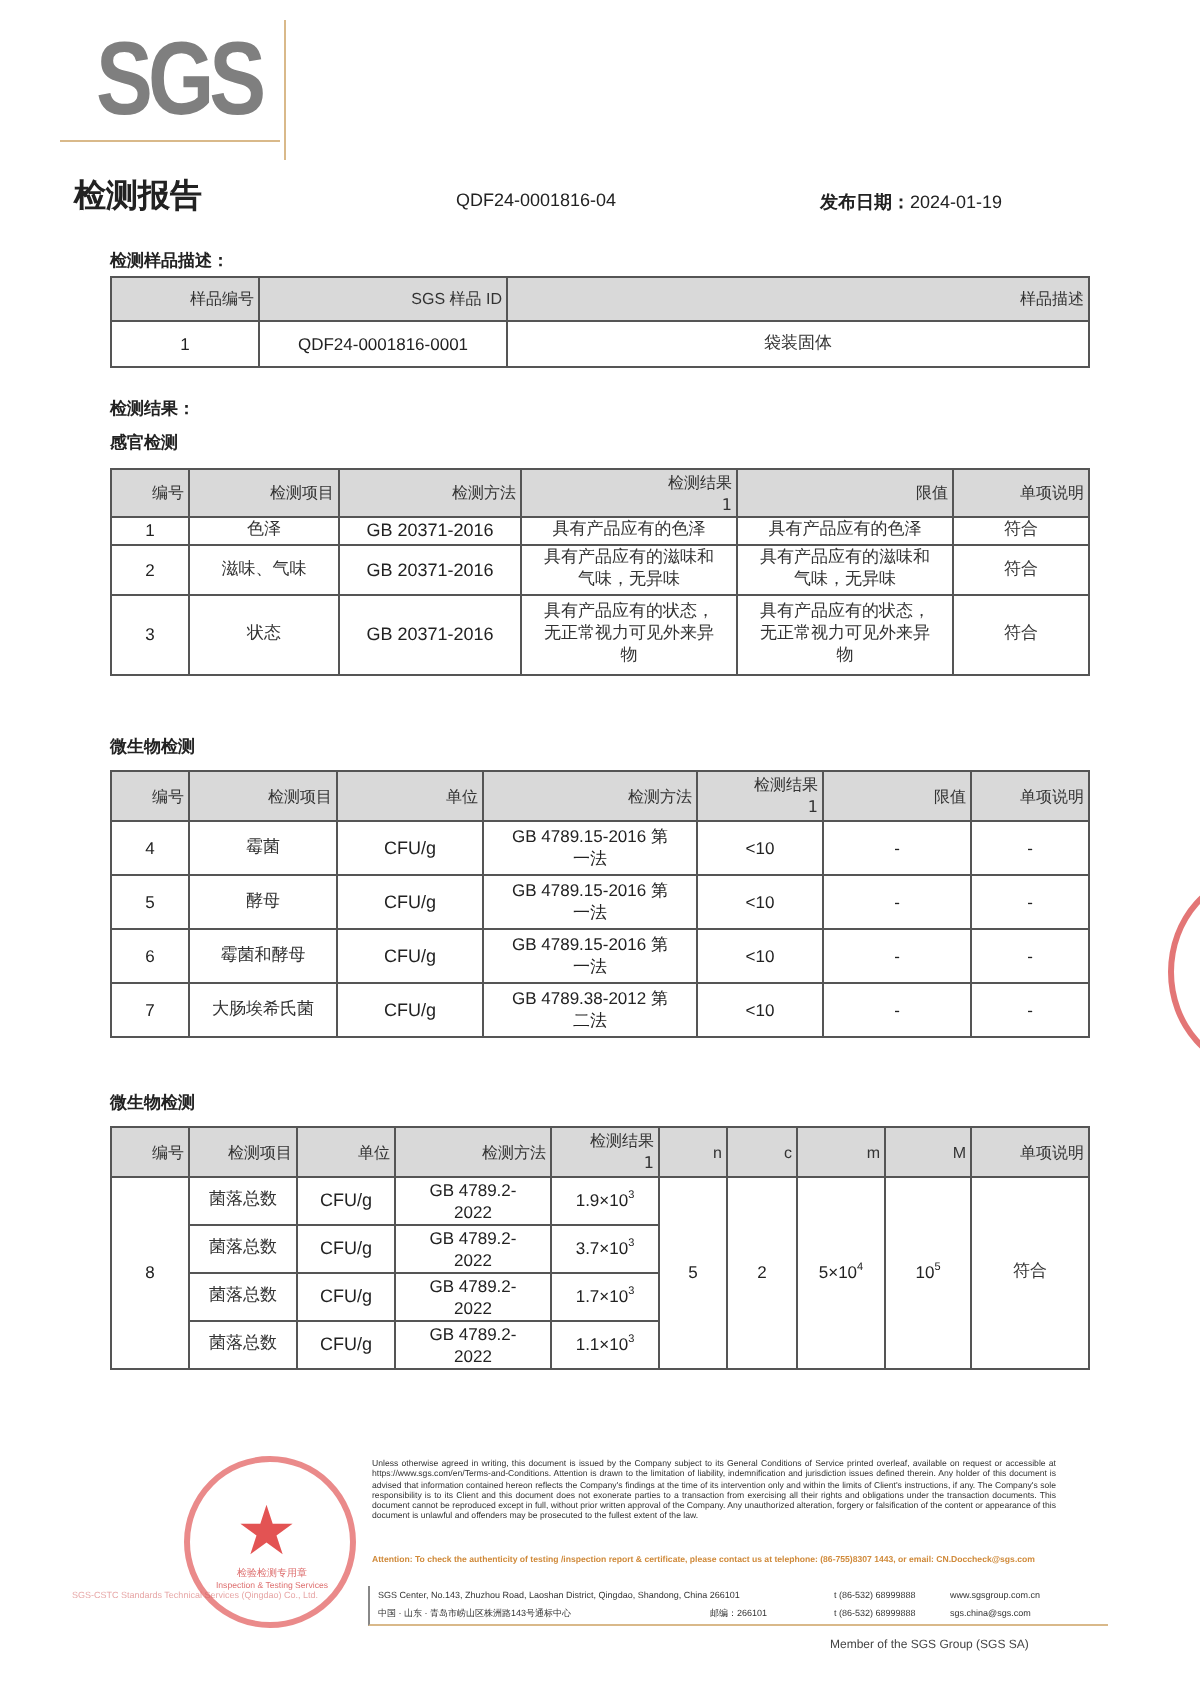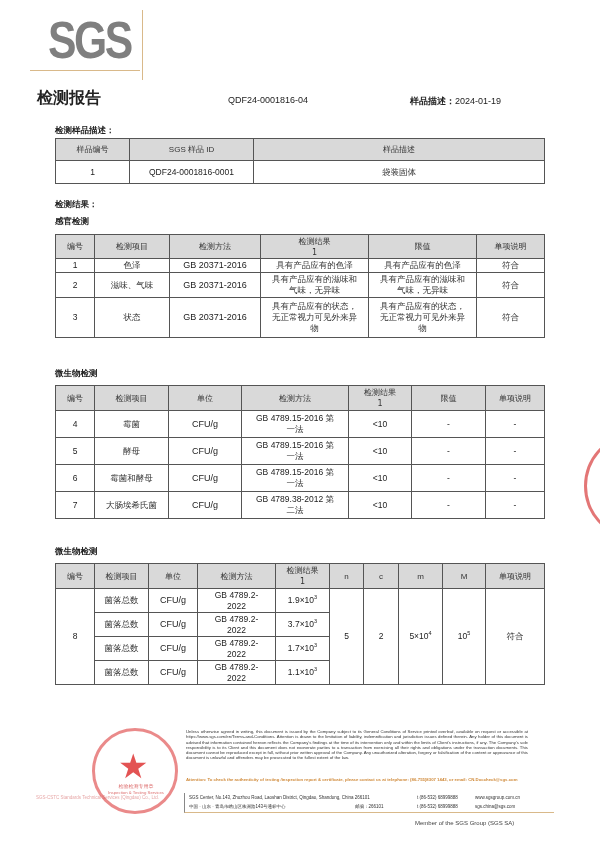--- a/index.html
+++ b/index.html
@@ -13,21 +13,21 @@
 
   .report-title { position: absolute; left: 37px; top: 88px; font-size: 16px; font-weight: bold; font-family: "DejaVu Sans", sans-serif; }
   .report-no { position: absolute; left: 228px; top: 95px; font-size: 9px; }
   .issue-date { position: absolute; left: 410px; top: 95px; font-size: 9px; }
   .issue-date b { font-weight: bold; font-family: "DejaVu Sans", sans-serif; }
 
   .section-label { position: absolute; left: 55px; font-size: 8.5px; font-weight: bold; font-family: Liberation Serif, serif; }
 
   table { position: absolute; border-collapse: collapse; table-layout: fixed; font-size: 8.5px; }
   td, th { border: 1px solid #555; text-align: center; vertical-align: middle; padding: 0 2px; line-height: 11px; font-weight: normal; }
-  th { background: #d9d9d9; color: #333; font-family: "DejaVu Sans", sans-serif; font-size: 8px; }
+  th { background: #d9d9d9; color: #333; font-family: "DejaVu Sans", sans-serif; font-size: 8px; text-align: right; }
   td.cn { font-family: "DejaVu Serif", serif; font-size: 8.5px; color: #333; text-align: center; }
   sup { font-size: 5.5px; vertical-align: super; line-height: 0; }
 
   .footer-company { position: absolute; left: 0; width: 600px; top: 695px; text-align: center; font-size: 9px; font-family: "DejaVu Serif", serif; line-height: 13px; color: #333; }
 
   .disclaimer { position: absolute; left: 186px; top: 729px; width: 342px; font-size: 4.3px; line-height: 5.3px; color: #333; text-align: justify; }
   .attention { position: absolute; left: 186px; top: 777px; width: 342px; font-size: 4.3px; line-height: 5.3px; color: #d08a3a; font-weight: bold; }
   .addr-box { position: absolute; left: 184px; top: 793px; width: 370px; height: 20px; border-left: 1px solid #888; border-bottom: 1px solid #d9b98a; }
   .addr { position: absolute; font-size: 4.5px; color: #333; line-height: 6px; }
   .member { position: absolute; left: 415px; top: 820px; font-size: 6px; color: #444; }
@@ -41,21 +41,21 @@
 </style>
 </head>
 <body>
 
 <div class="logo">SGS</div>
 <div class="logo-hline"></div>
 <div class="logo-vline"></div>
 
 <div class="report-title">检测报告</div>
 <div class="report-no">QDF24-0001816-04</div>
-<div class="issue-date"><b>样品描述：</b><span>2024-01-19</span></div>
+<div class="issue-date"><b>发布日期：</b><span>2024-01-19</span></div>
 
 <div class="section-label" style="top:125px;">检测样品描述：</div>
 <table style="left:55px; top:138px; width:490px;">
   <colgroup>
       <col style="width:74px">
       <col style="width:124px">
       <col>
     </colgroup>
   <tbody>
       <tr style="height:22px;">

